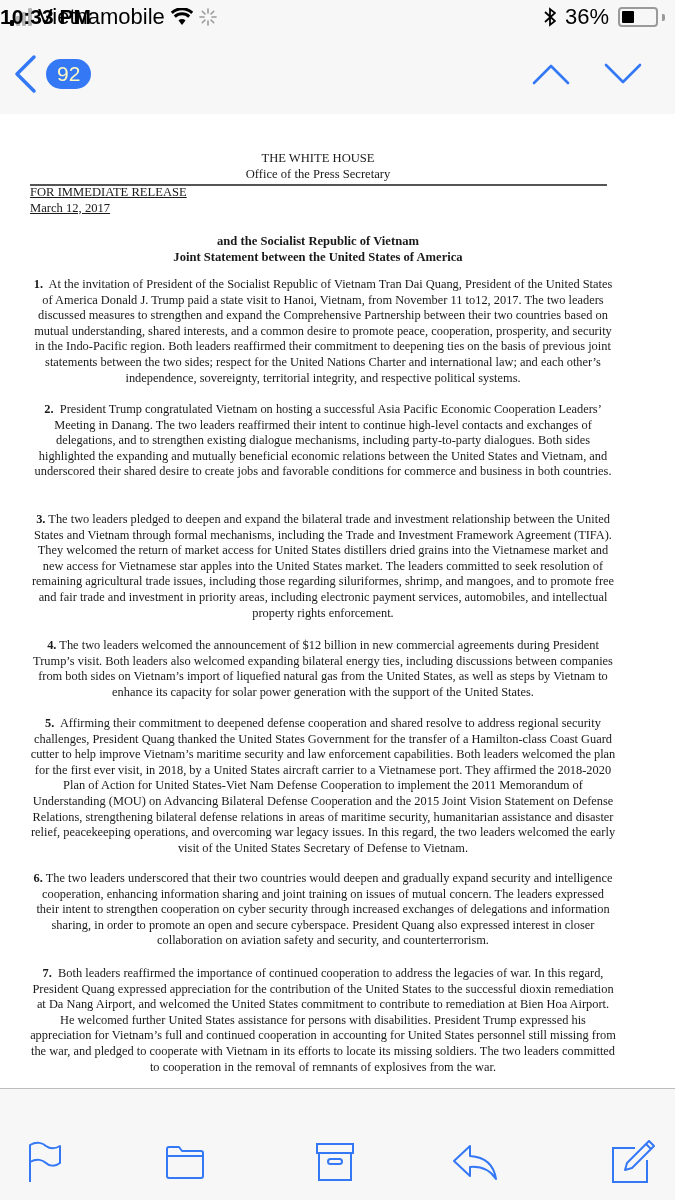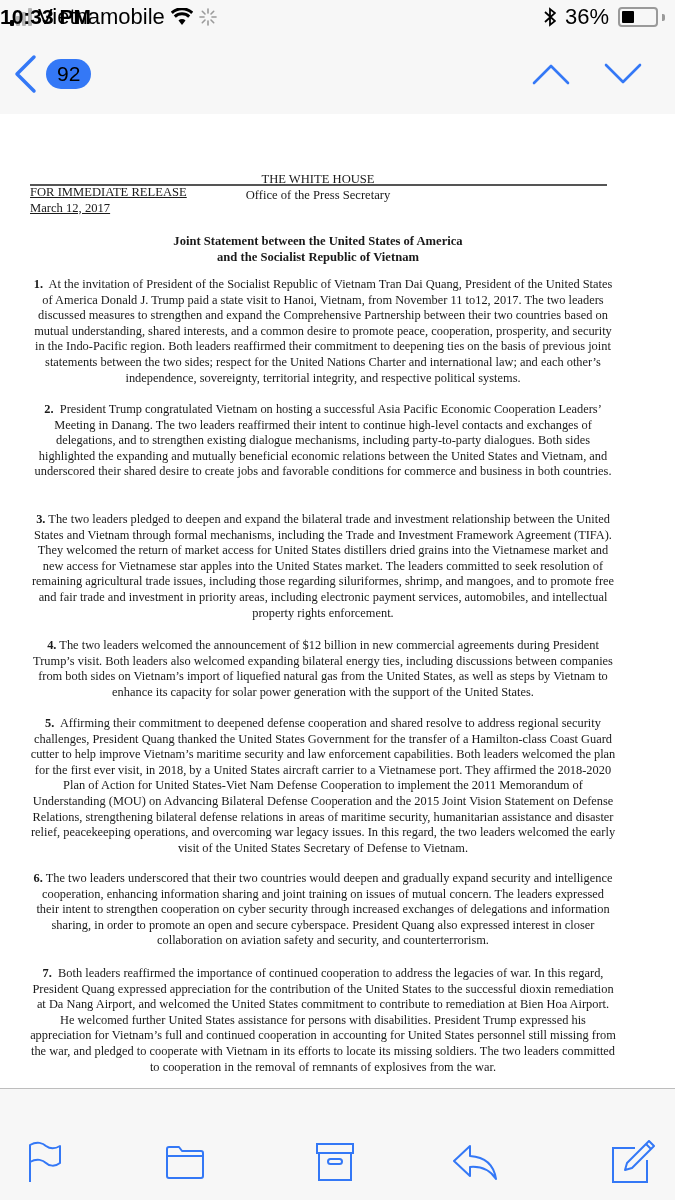--- a/index.html
+++ b/index.html
@@ -17,30 +17,30 @@
     .signal span { width: 4px; background: #b5b5b5; border-radius: 1px; }
     .signal span.on { background: #000; }
     .status-bar .time { position: absolute; left: 0; right: 0; top: 5px; font-weight: 600; font-size: 21px; }
     .status-bar .right { position: absolute; right: 10px; top: 4px; display: flex; align-items: center; gap: 9px; }
     .battery { width: 40px; height: 20px; border: 2px solid #9a9a9a; border-radius: 4px; position: relative; box-sizing: border-box; }
     .battery .fill { position: absolute; left: 2px; top: 2px; bottom: 2px; background: #000; border-radius: 1px; }
     .battery-tip { width: 3px; height: 7px; background: #9a9a9a; border-radius: 0 2px 2px 0; margin-left: -5px; }
 
     .nav-bar { position: absolute; left: 0; top: 38px; width: 675px; height: 76px; background: #f7f7f7; }
     .back-btn { position: absolute; left: 12px; top: 16px; display: flex; align-items: center; gap: 8px; cursor: pointer; }
-    .badge { background: #3478f6; color: #000000; font-size: 21px; border-radius: 16px; padding: 3px 11px; min-width: 16px; text-align: center; }
+    .badge { background: #3478f6; color: #fef9c3; font-size: 21px; border-radius: 16px; padding: 3px 11px; min-width: 16px; text-align: center; }
     .nav-arrow { position: absolute; top: 24px; cursor: pointer; }
     .nav-arrow.up { left: 532px; }
     .nav-arrow.down { left: 604px; }
 
     .doc {
       position: absolute; left: 0; top: 114px; width: 675px; height: 972px; overflow: hidden; background: #fff;
       font-family: "Liberation Serif", serif; color: #1a1a1a; font-size: 12.4px; line-height: 15.6px;
     }
-    .doc .header-block { position: absolute; left: 30px; top: 37px; width: 576px; text-align: center; margin-top: 21px; }
+    .doc .header-block { position: absolute; left: 30px; top: 37px; width: 576px; text-align: center; }
     .doc .header-block div { font-size: 12.6px; line-height: 15.6px; }
     .doc .rule { position: absolute; left: 30px; top: 70px; width: 577px; height: 2px; background: #555; }
     .doc .release { position: absolute; left: 30px; top: 71px; font-size: 12.6px; line-height: 15.6px; text-decoration: underline; }
     .doc .title { position: absolute; left: 30px; top: 119px; width: 576px; text-align: center; font-weight: bold; font-size: 12.6px; line-height: 16px; }
     .doc .para { position: absolute; left: 30px; width: 586px; text-align: center; }
     .doc .para b { font-weight: bold; }
     .tb-area { position: absolute; left: 0; top: 1088px; width: 675px; height: 112px; background: #f7f7f7; border-top: 1px solid #bdbdbd; }
     .tb-btn { position: absolute; top: 1164px; cursor: pointer; transform: translateY(-50%); }
   </style>
 </head>
@@ -109,22 +109,22 @@
   <div class="header-block">
     <div>THE WHITE HOUSE</div>
     <div>Office of the Press Secretary</div>
   </div>
   <div class="rule"></div>
   <div class="release">
     <div>FOR IMMEDIATE RELEASE</div>
     <div>March 12, 2017</div>
   </div>
   <div class="title">
+    <div>and the Socialist Republic of Vietnam</div>
     <div>Joint Statement between the United States of America</div>
-    <div>and the Socialist Republic of Vietnam</div>
   </div>
 
   <div class="para" style="top:163px"><b>1.</b>&nbsp; <span>At the invitation of President of the Socialist Republic of Vietnam Tran Dai Quang, President of the United States of America Donald J. Trump paid a state visit to Hanoi, Vietnam, from November 11 to12, 2017. The two leaders discussed measures to strengthen and expand the Comprehensive Partnership between their two countries based on mutual understanding, shared interests, and a common desire to promote peace, cooperation, prosperity, and security in the Indo-Pacific region. Both leaders reaffirmed their commitment to deepening ties on the basis of previous joint statements between the two sides; respect for the United Nations Charter and international law; and each other’s independence, sovereignty, territorial integrity, and respective political systems.</span></div>
   <div class="para" style="top:288px"><b>2.</b>&nbsp; <span>President Trump congratulated Vietnam on hosting a successful Asia Pacific Economic Cooperation Leaders’ Meeting in Danang. The two leaders reaffirmed their intent to continue high-level contacts and exchanges of delegations, and to strengthen existing dialogue mechanisms, including party-to-party dialogues. Both sides highlighted the expanding and mutually beneficial economic relations between the United States and Vietnam, and underscored their shared desire to create jobs and favorable conditions for commerce and business in both countries.</span></div>
   <div class="para" style="top:398px"><b>3.</b> <span>The two leaders pledged to deepen and expand the bilateral trade and investment relationship between the United States and Vietnam through formal mechanisms, including the Trade and Investment Framework Agreement (TIFA). They welcomed the return of market access for United States distillers dried grains into the Vietnamese market and new access for Vietnamese star apples into the United States market. The leaders committed to seek resolution of remaining agricultural trade issues, including those regarding siluriformes, shrimp, and mangoes, and to promote free and fair trade and investment in priority areas, including electronic payment services, automobiles, and intellectual property rights enforcement.</span></div>
   <div class="para" style="top:524px"><b>4.</b> <span>The two leaders welcomed the announcement of $12 billion in new commercial agreements during President Trump’s visit. Both leaders also welcomed expanding bilateral energy ties, including discussions between companies from both sides on Vietnam’s import of liquefied natural gas from the United States, as well as steps by Vietnam to enhance its capacity for solar power generation with the support of the United States.</span></div>
   <div class="para" style="top:602px"><b>5.</b>&nbsp; <span>Affirming their commitment to deepened defense cooperation and shared resolve to address regional security challenges, President Quang thanked the United States Government for the transfer of a Hamilton-class Coast Guard cutter to help improve Vietnam’s maritime security and law enforcement capabilities. Both leaders welcomed the plan for the first ever visit, in 2018, by a United States aircraft carrier to a Vietnamese port.  They affirmed the 2018-2020 Plan of Action for United States-Viet Nam Defense Cooperation to implement the 2011 Memorandum of Understanding (MOU) on Advancing Bilateral Defense Cooperation and the 2015 Joint Vision Statement on Defense Relations, strengthening bilateral defense relations in areas of maritime security, humanitarian assistance and disaster relief, peacekeeping operations, and overcoming war legacy issues. In this regard, the two leaders welcomed the early visit of the United States Secretary of Defense to Vietnam.</span></div>
   <div class="para" style="top:757px"><b>6.</b> <span>The two leaders underscored that their two countries would deepen and gradually expand security and intelligence cooperation, enhancing information sharing and joint training on issues of mutual concern. The leaders expressed their intent to strengthen cooperation on cyber security through increased exchanges of delegations and information sharing, in order to promote an open and secure cyberspace. President Quang also expressed interest in closer collaboration on aviation safety and security, and counterterrorism.</span></div>
   <div class="para" style="top:852px"><b>7.</b>&nbsp; <span>Both leaders reaffirmed the importance of continued cooperation to address the legacies of war. In this regard, President Quang expressed appreciation for the contribution of the United States to the successful dioxin remediation at Da Nang Airport, and welcomed the United States commitment to contribute to remediation at Bien Hoa Airport. He welcomed further United States assistance for persons with disabilities. President Trump expressed his appreciation for Vietnam’s full and continued cooperation in accounting for United States personnel still missing from the war, and pledged to cooperate with Vietnam in its efforts to locate its missing soldiers. The two leaders committed to cooperation in the removal of remnants of explosives from the war.</span></div>
 

